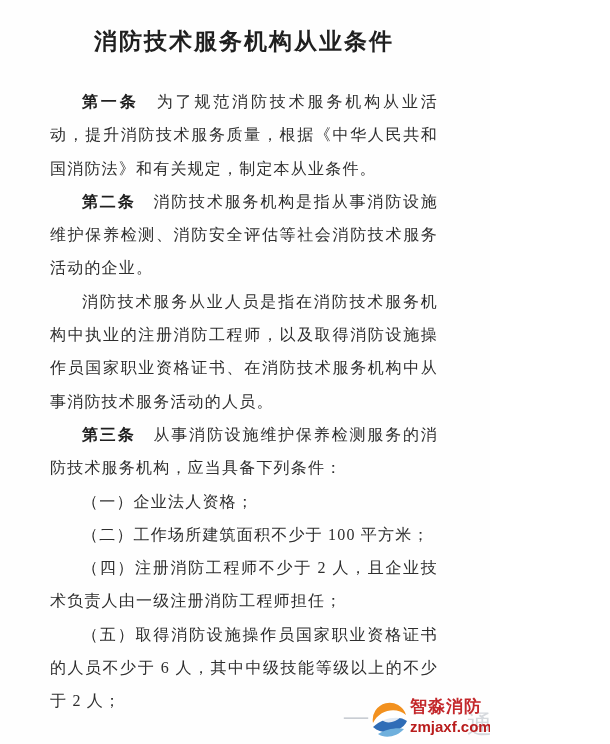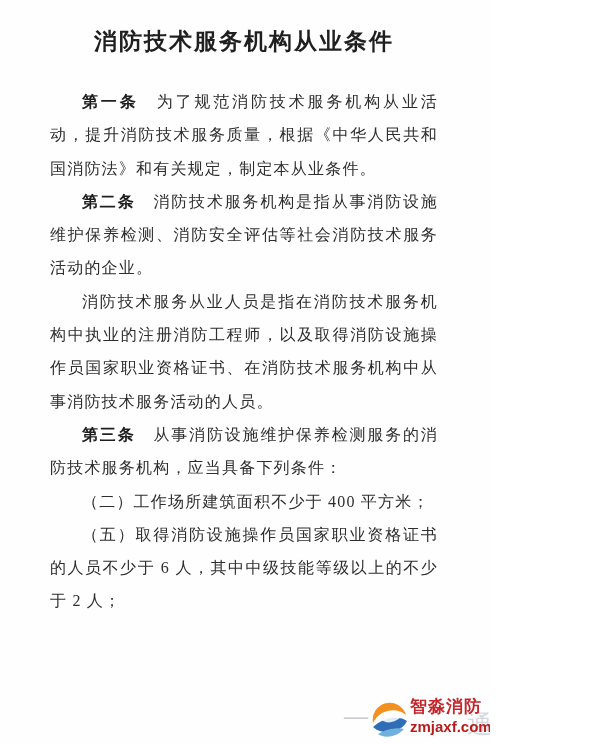--- a/index.html
+++ b/index.html
@@ -113,21 +113,27 @@
   <p class="para">
     <span class="para-label">第二条</span><span>消防技术服务机构是指从事消防设施维护保养检测、消防安全评估等社会消防技术服务活动的企业。</span>
   </p>
   <p class="para">
     <span class="para-label"></span><span>消防技术服务从业人员是指在消防技术服务机构中执业的注册消防工程师，以及取得消防设施操作员国家职业资格证书、在消防技术服务机构中从事消防技术服务活动的人员。</span>
   </p>
   <p class="para">
     <span class="para-label">第三条</span><span>从事消防设施维护保养检测服务的消防技术服务机构，应当具备下列条件：</span>
   </p>
   <p class="para">
-    <span class="para-label"></span><span>（二）工作场所建筑面积不少于 400 平方米；</span>
+    <span class="para-label"></span><span>（一）企业法人资格；</span>
+  </p>
+  <p class="para">
+    <span class="para-label"></span><span>（二）工作场所建筑面积不少于 100 平方米；</span>
+  </p>
+  <p class="para">
+    <span class="para-label"></span><span>（四）注册消防工程师不少于 2 人，且企业技术负责人由一级注册消防工程师担任；</span>
   </p>
   <p class="para">
     <span class="para-label"></span><span>（五）取得消防设施操作员国家职业资格证书的人员不少于 6 人，其中中级技能等级以上的不少于 2 人；</span>
   </p>
 
   <div class="watermark">
     <span class="wm-faint-left">—</span>
     <span class="wm-faint-right">通</span>
     <svg class="wm-logo" viewBox="0 0 40 40" xmlns="http://www.w3.org/2000/svg">
       <circle cx="20" cy="20" r="19" fill="#ffffff"></circle>

